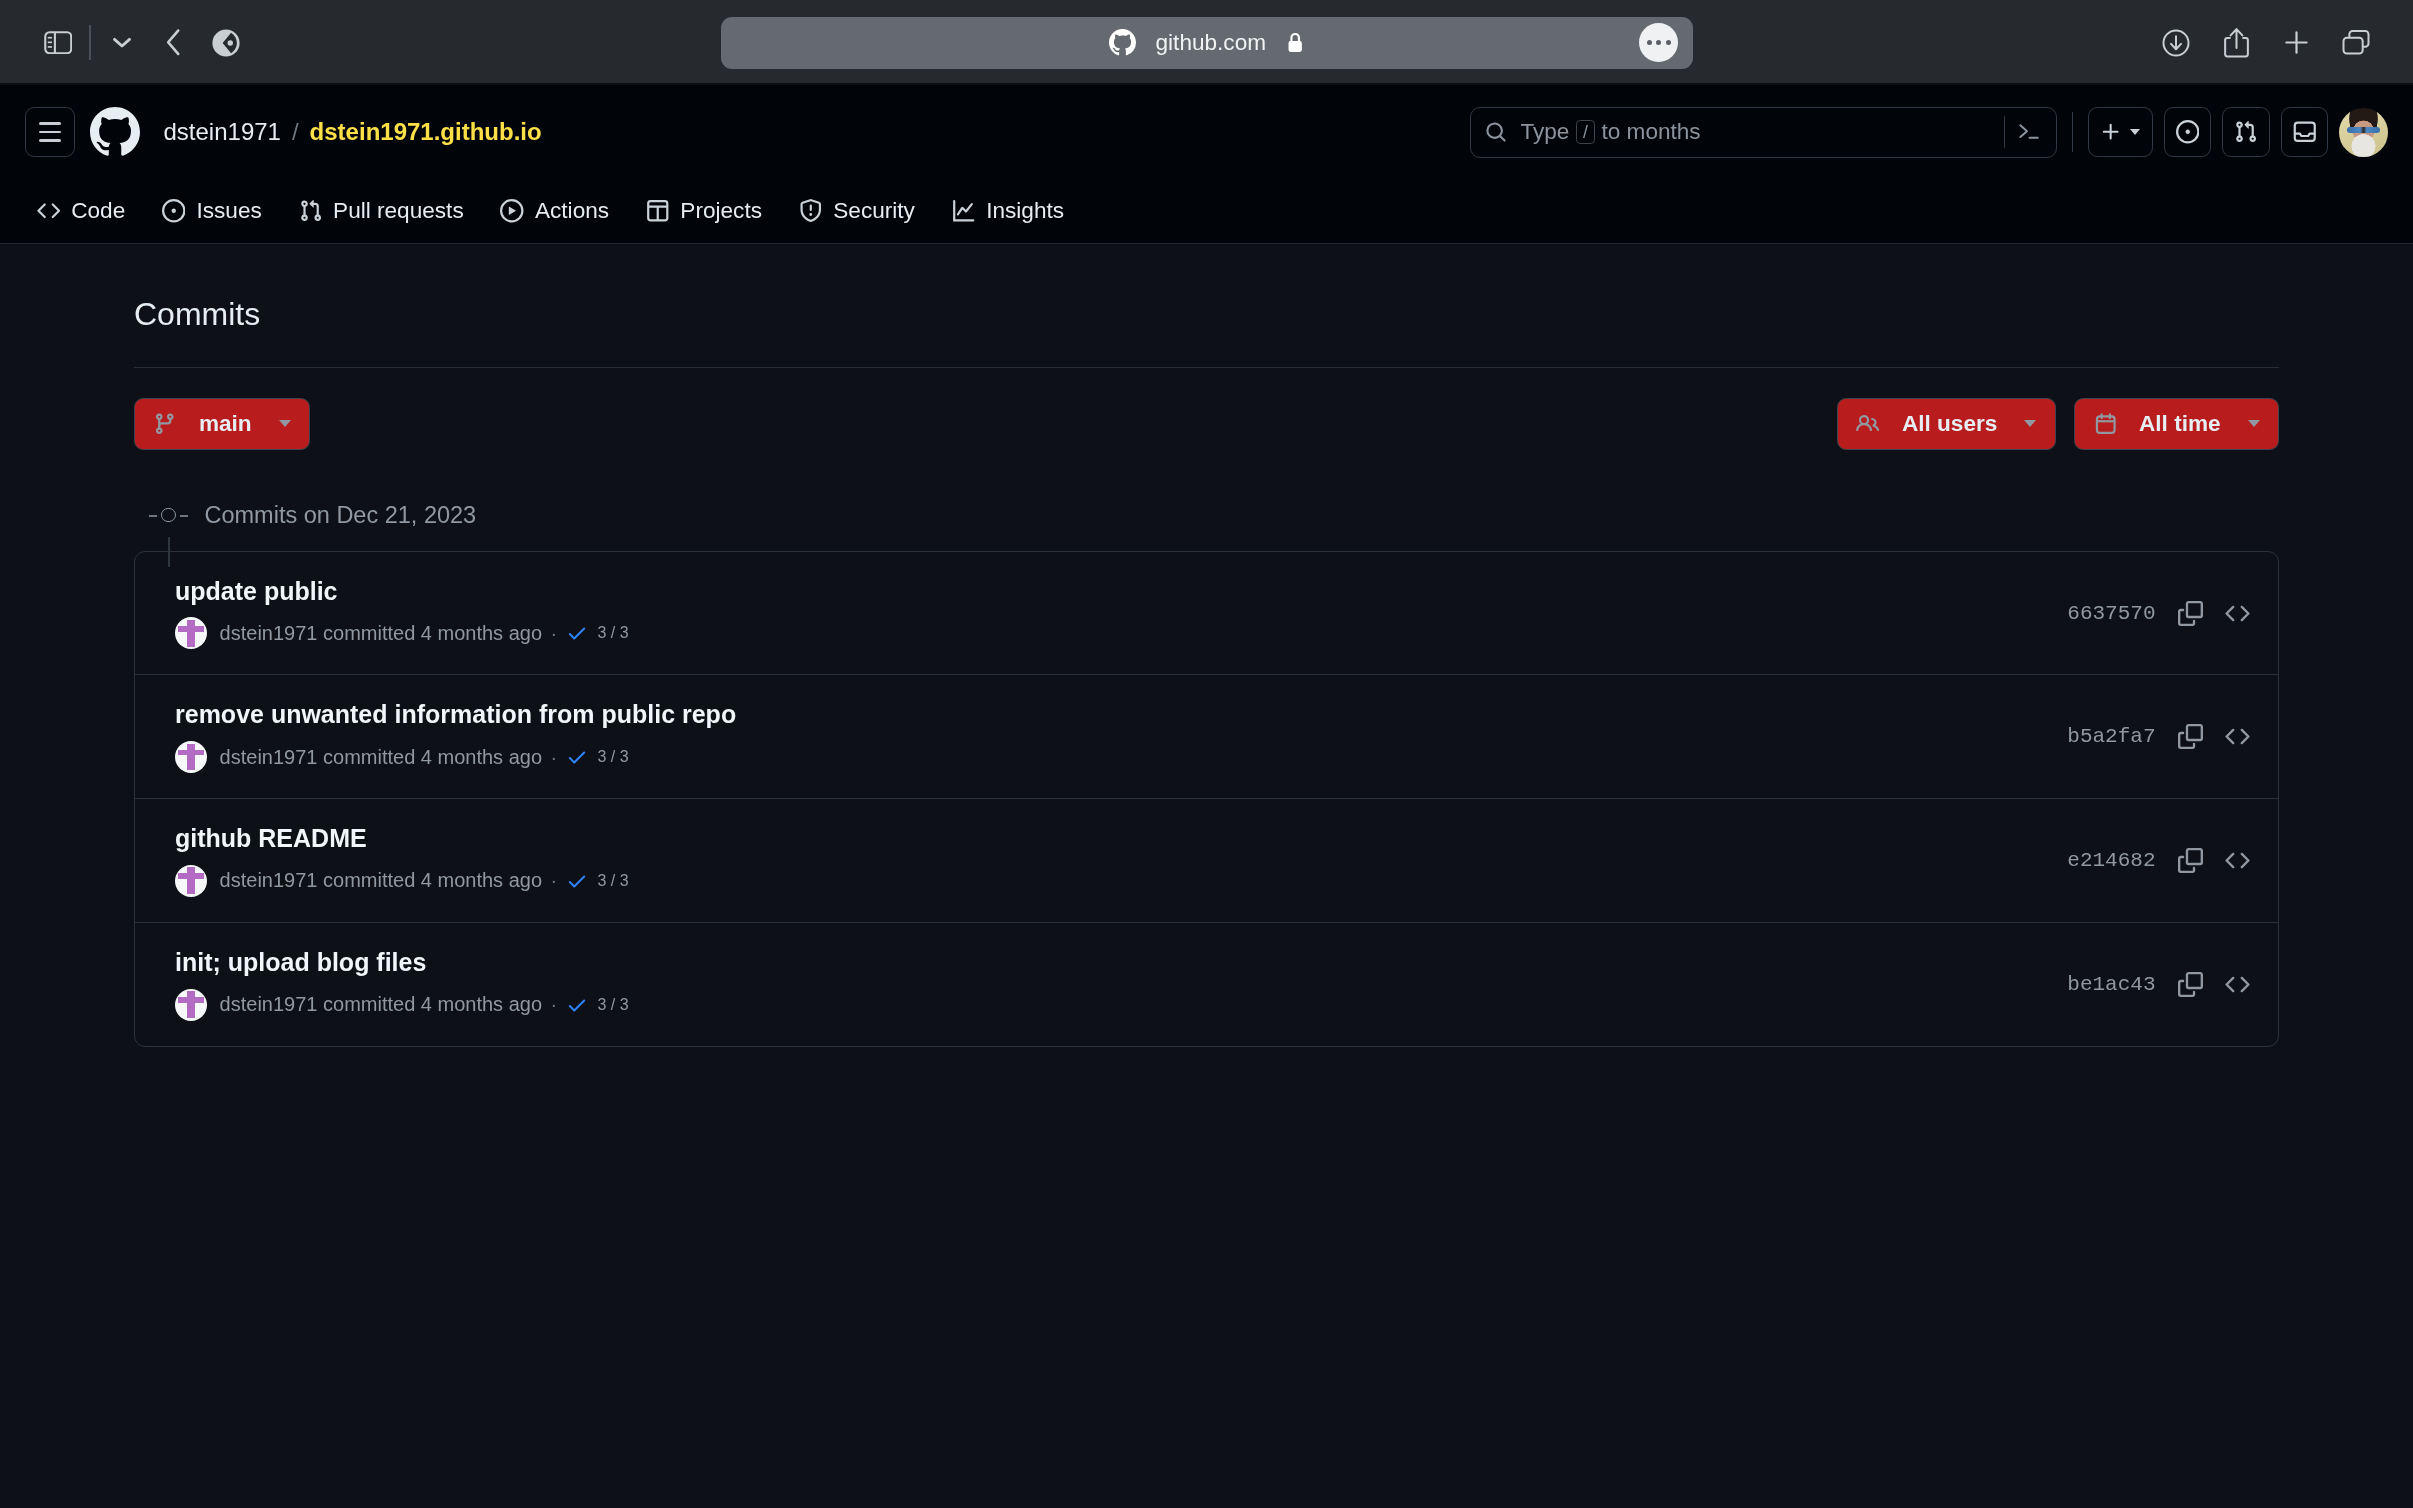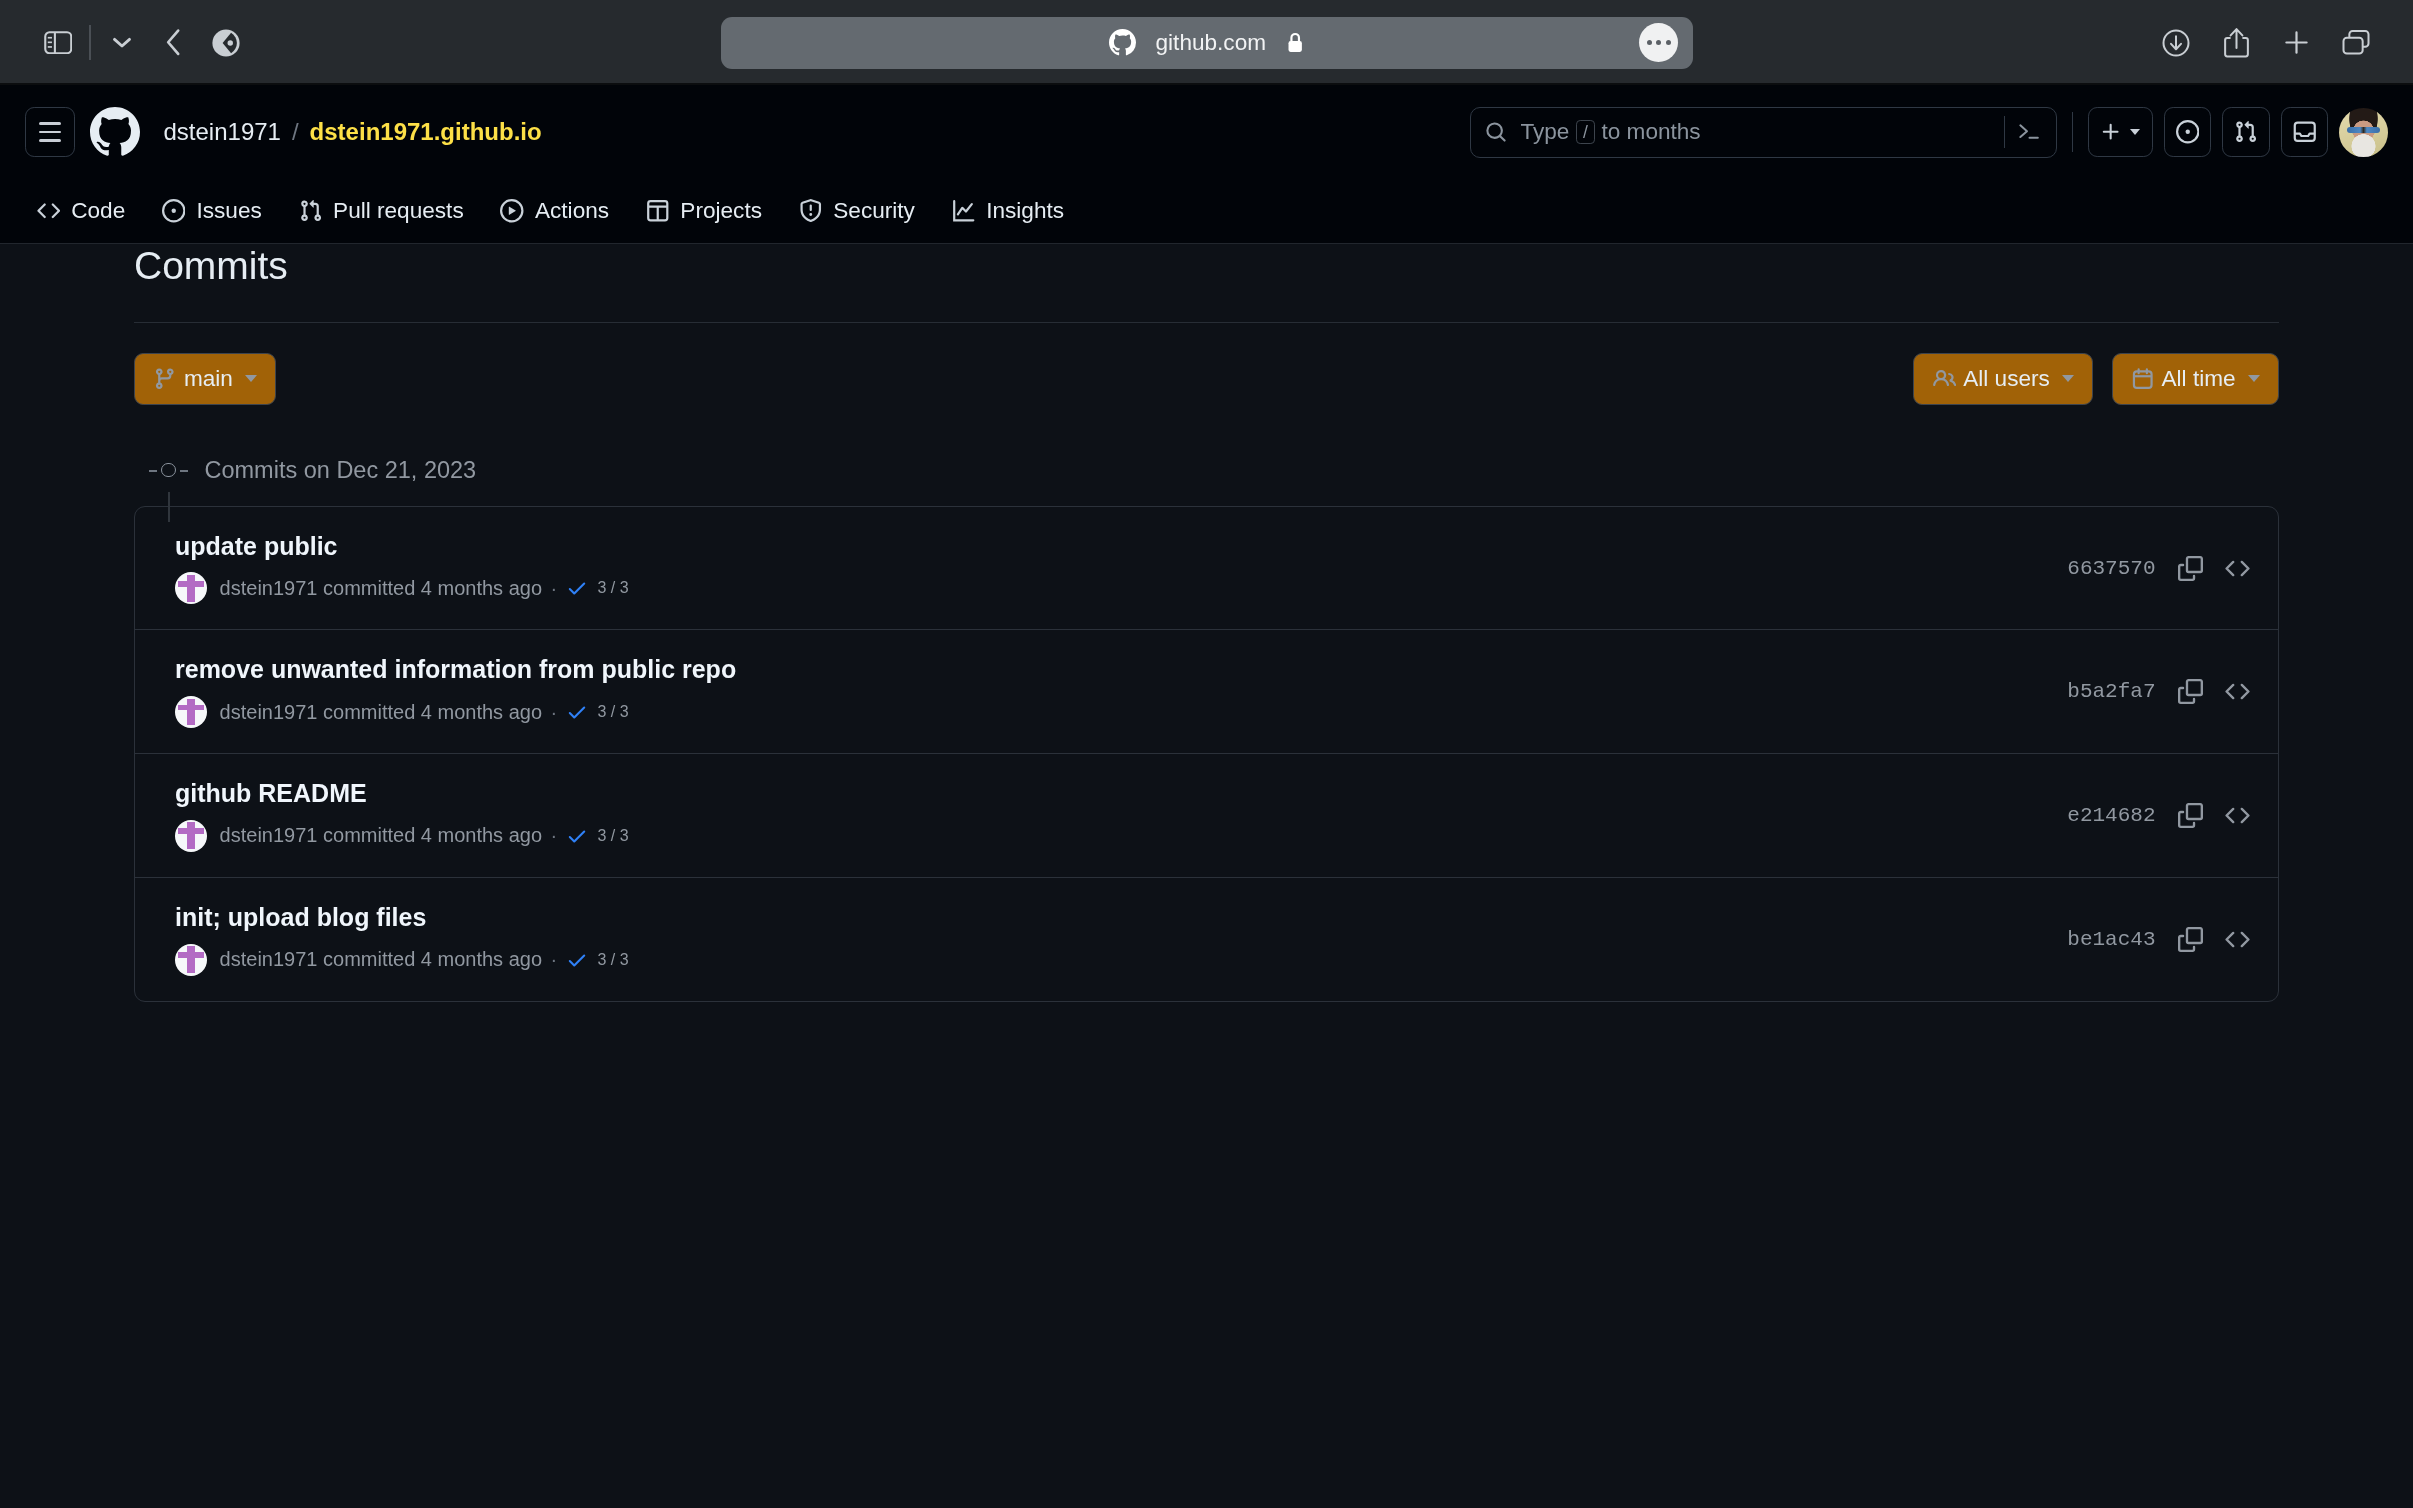--- a/index.html
+++ b/index.html
@@ -149,38 +149,39 @@
   }
   .nav-item:first-child { padding-left: 11.7px; }
 
   
   .page {
     padding: 0 134px;
     background: #0d1117;
     height: calc(1508px - 85px - 94px - 65px);
   }
   .page-title {
-    color: #e6edf3; font-size: 39px; font-weight: normal;
+    color: #e6edf3; font-size: 32px; font-weight: normal;
+    padding-top: 52px;
   }
   .title-rule {
     height: 0.8px; background: #272d35; margin-top: 34px;
   }
 
   .controls-row {
     display: flex; align-items: center; justify-content: space-between;
     margin-top: 30px;
   }
   .btn {
-    background: #a16207;
+    background: #b91c1c;
     border: 0.8px solid #3d444d;
     border-radius: 9.2px;
     height: 52px;
-    display: flex; align-items: center; gap: 7px;
+    display: flex; align-items: center; gap: 22px;
     padding: 0 18.4px;
-    color: #e6edf3; font-size: 22.6px; font-weight: normal;
+    color: #e6edf3; font-size: 22.6px; font-weight: bold;
   }
   .btn .caret {
     width: 0; height: 0;
     border-left: 6.7px solid transparent;
     border-right: 6.7px solid transparent;
     border-top: 7.5px solid #9198a1;
     margin-left: 5px;
   }
   .filters { display: flex; gap: 18.4px; }
 

